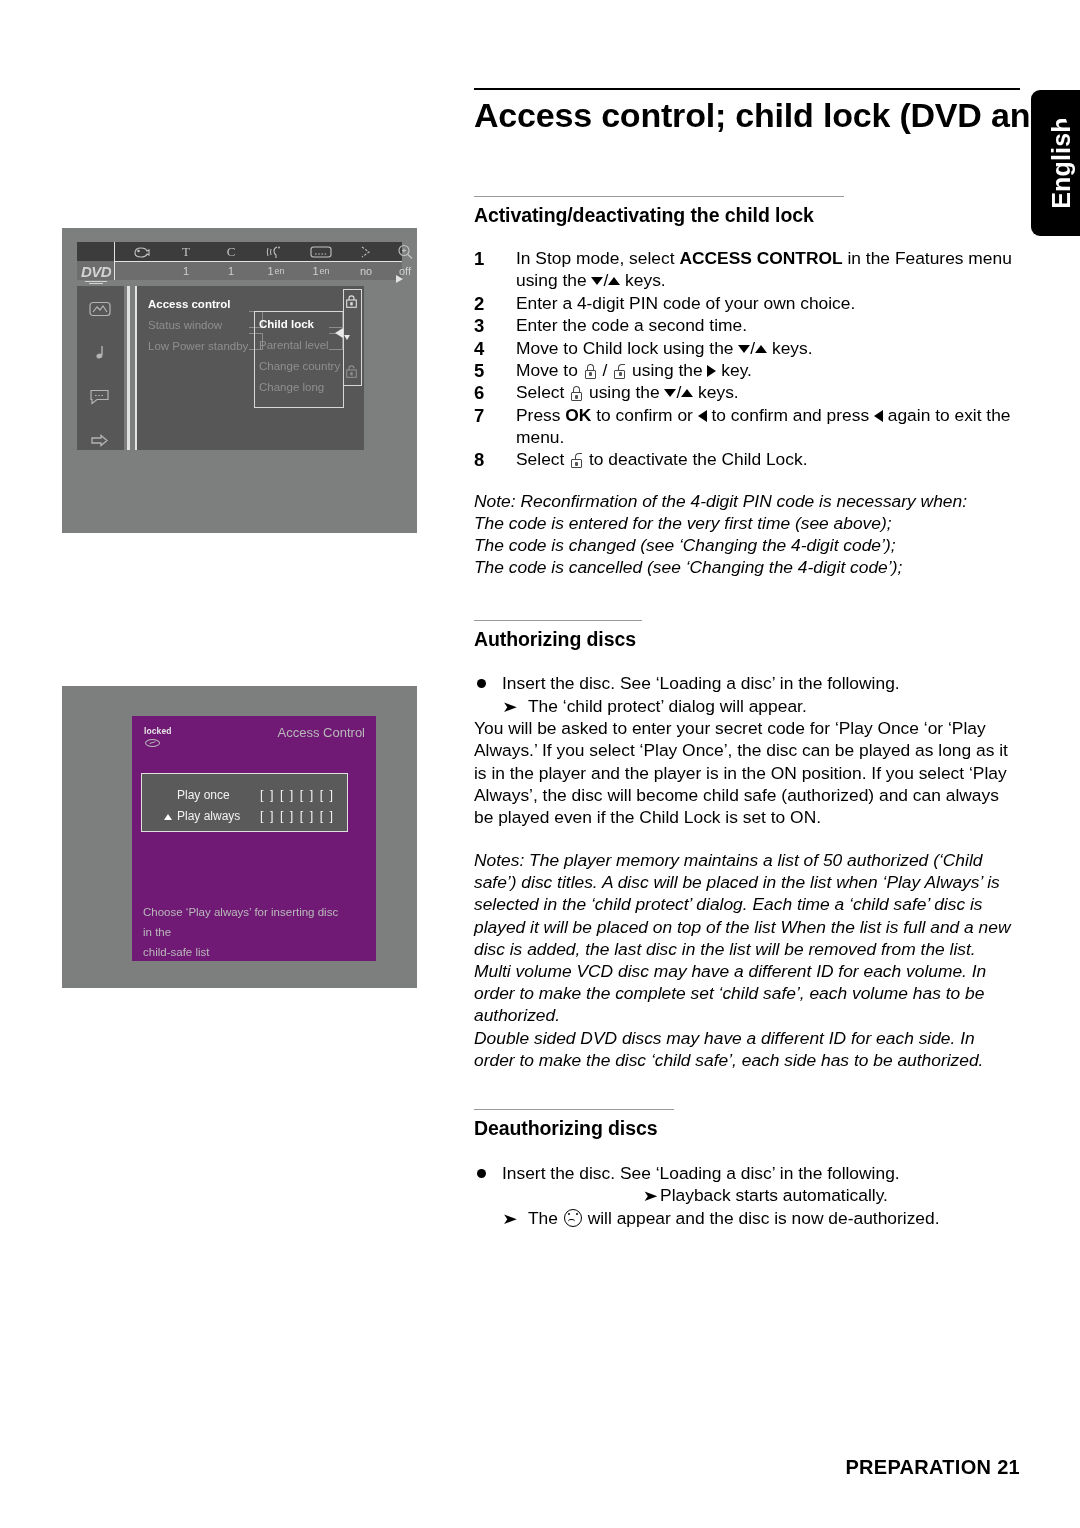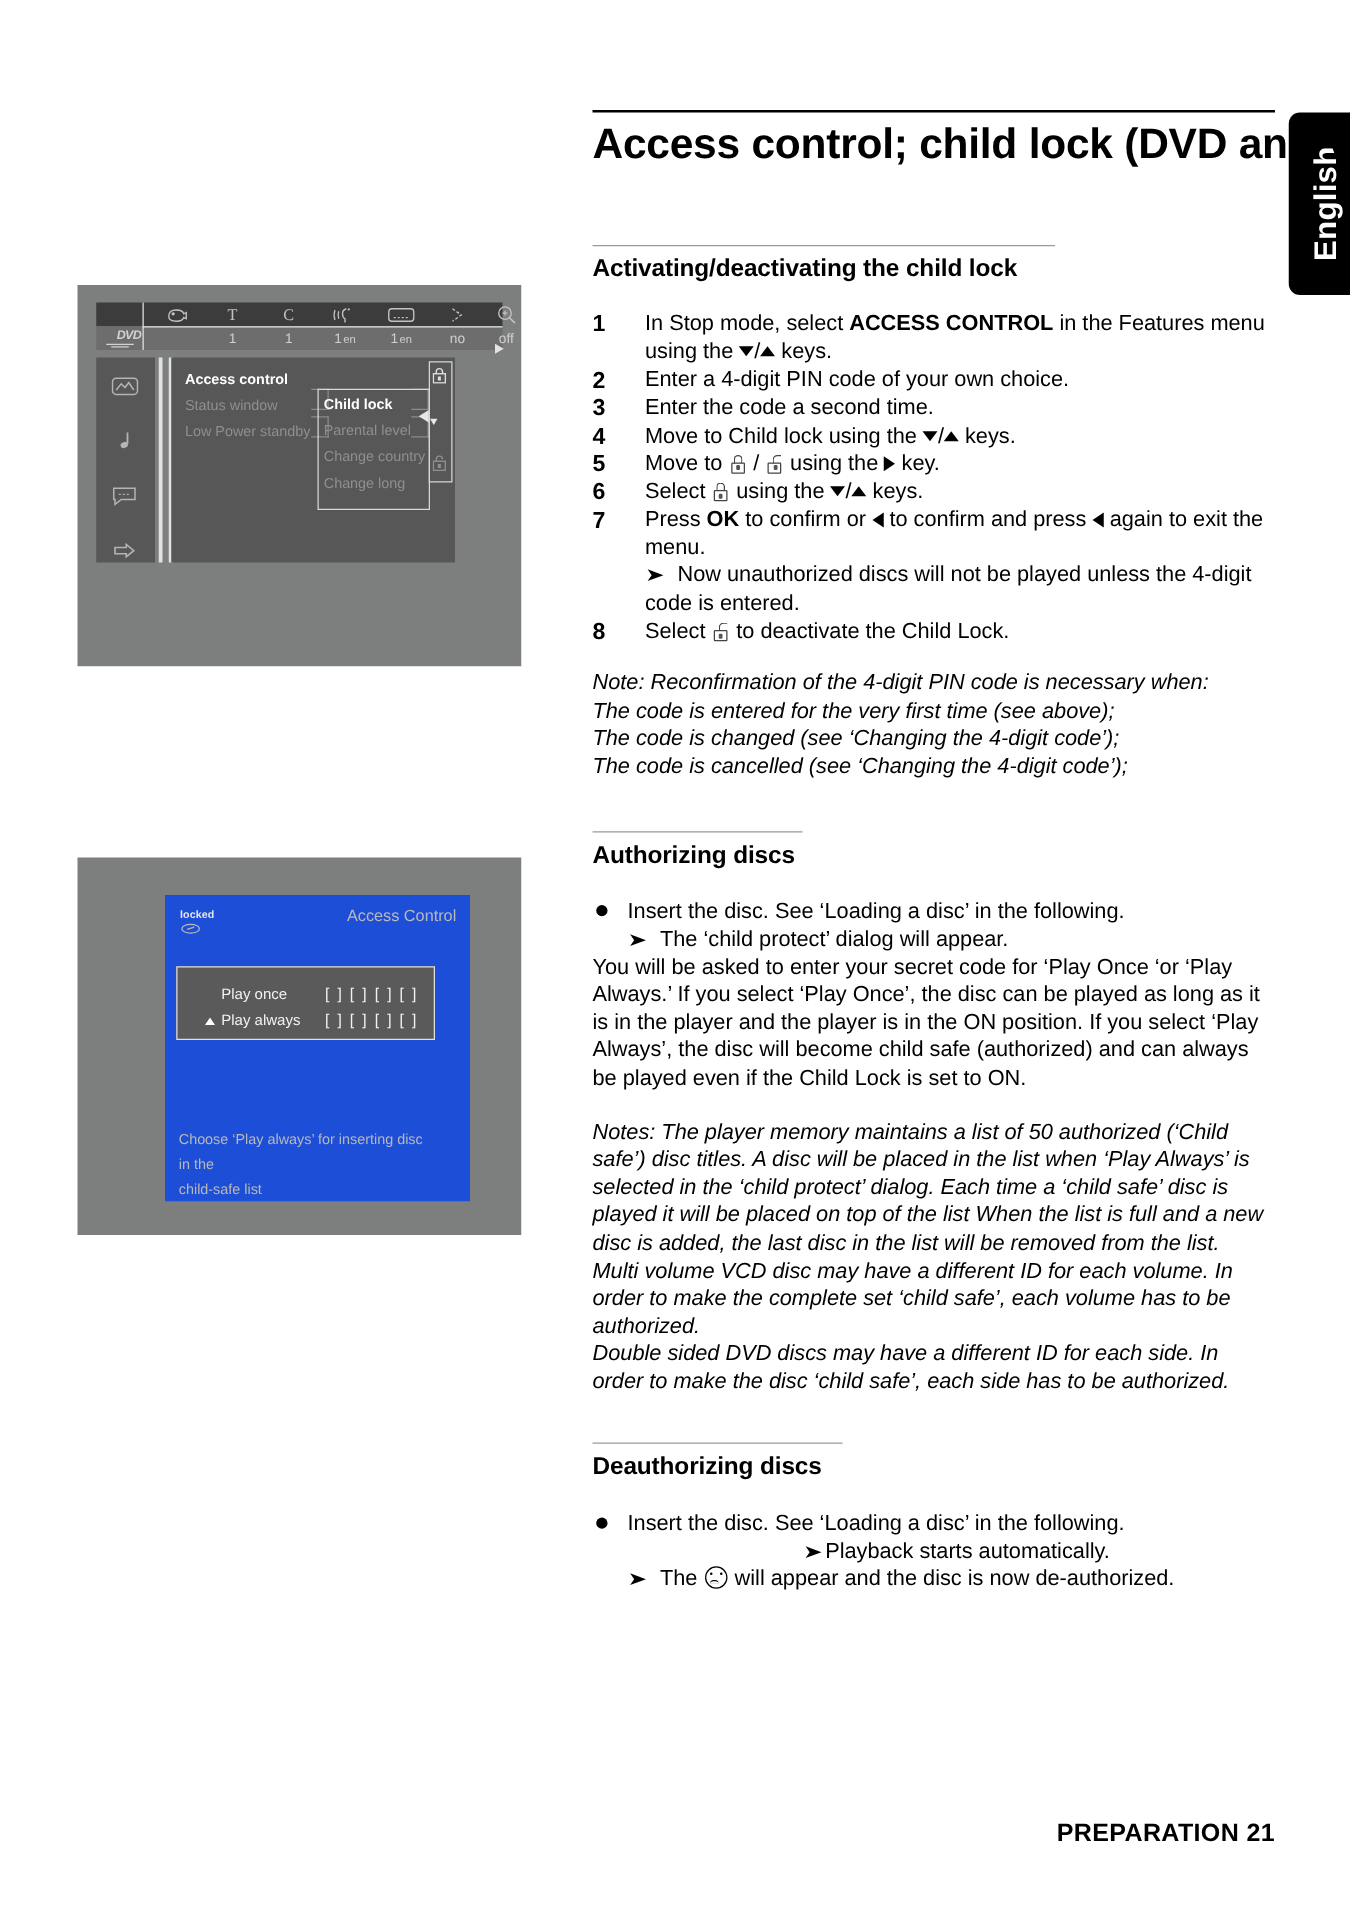--- a/index.html
+++ b/index.html
@@ -309,24 +309,24 @@
     align-items: center;
     justify-content: center;
   }
   .subval .en { font-size: 9px; margin-left: 1px; }
 
   .dvd-logo {
     position: absolute;
     left: 2px; top: 21px;
     width: 34px;
     color: #d2d2d2;
-    font-size: 10px;
+    font-size: 15px;
     font-weight: bold;
     font-style: italic;
-    text-align: right;
+    text-align: center;
     letter-spacing: -0.5px;
   }
   .dvd-logo .ul {
     display: block;
     border-top: 1px solid #d2d2d2;
     width: 22px;
     margin: 0.5px auto 0;
   }
   .dvd-logo .ul2 {
     display: block;
@@ -440,21 +440,21 @@
     border-left: 3px solid transparent;
     border-right: 3px solid transparent;
     border-top: 5px solid #e8e8e8;
   }
 
   
   .dlg-frame {
     position: absolute;
     left: 70px; top: 30px;
     width: 244px; height: 245px;
-    background: #1d4ed8;
+    background: #701a75;
   }
   .dlg-locked {
     position: absolute;
     left: 12px; top: 10px;
     color: #e6e6e6;
     font-size: 8.5px;
     font-weight: bold;
     letter-spacing: 0.1px;
   }
   .dlg-lockicon {
@@ -727,23 +727,20 @@
     <li>
       <span class="num">6</span>
       <span>Select </span><span class="lockglyph"><u></u><i></i></span><span> using the </span><span class="tri-dn"></span>/<span class="tri-up"></span><span> keys.</span>
     </li>
     <li>
       <span class="num">7</span>
       <span>Press </span><b>OK</b><span> to confirm or </span><span class="tri-lf"></span><span> to confirm and press </span><span class="tri-lf"></span><span> again to exit the menu.</span>
     </li>
   </ol>
 
-  <div class="sub-line">
-    <span class="arrow-bullet">➤</span><span>Now unauthorized discs will not be played unless the 4-digit code is entered.</span>
-  </div>
 
   <ol class="steps" start="8">
     <li>
       <span class="num">8</span>
       <span>Select </span><span class="lockglyph open"><u></u><i></i></span><span> to deactivate the Child Lock.</span>
     </li>
   </ol>
 
   <div style="height:19px;"></div>
 

